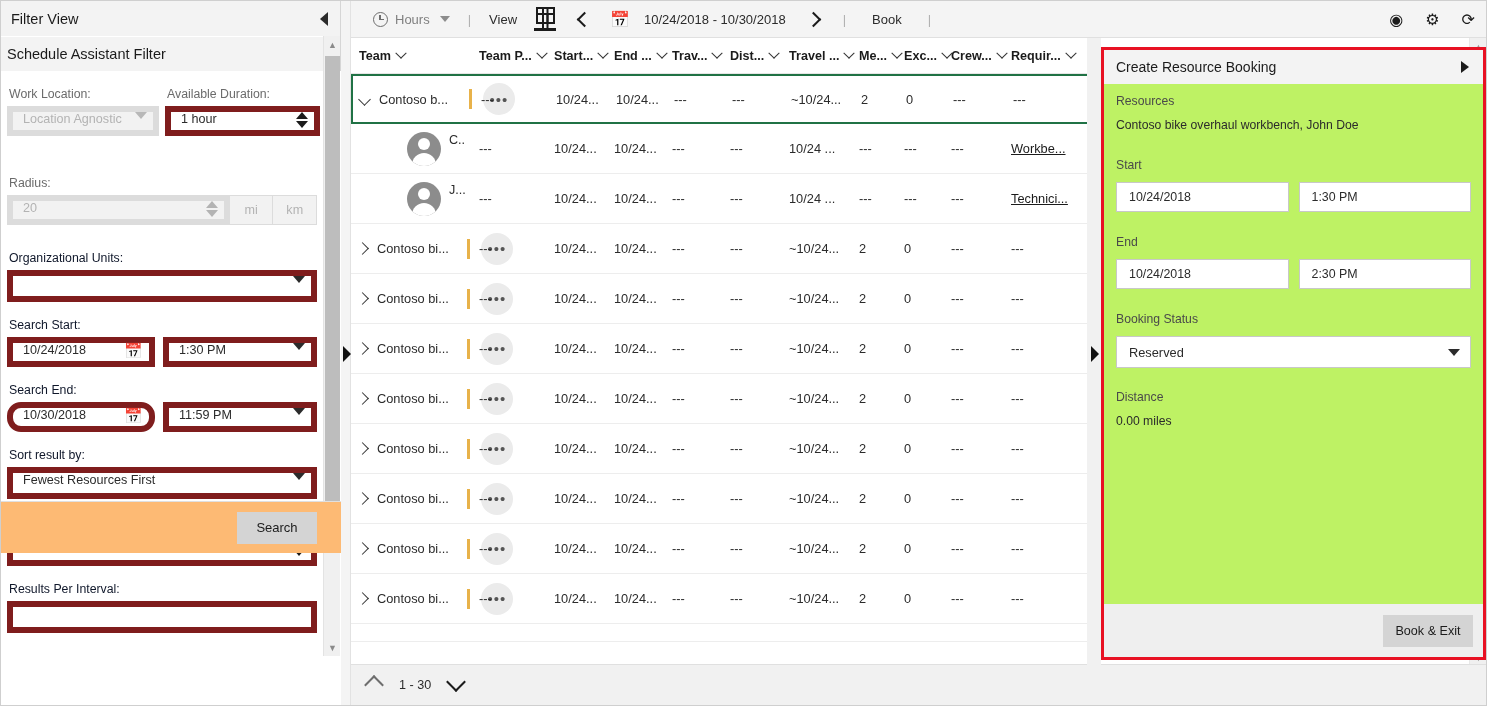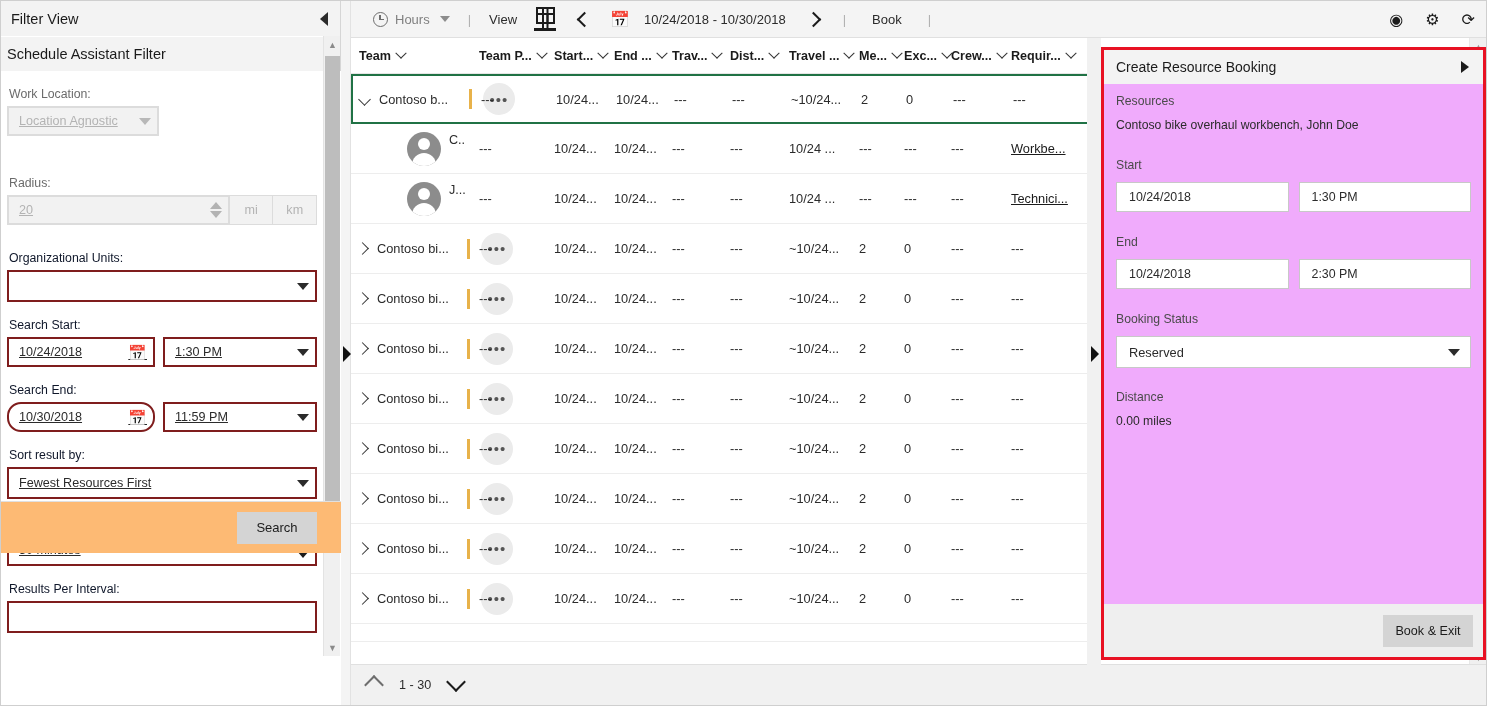--- a/index.html
+++ b/index.html
@@ -58,28 +58,27 @@
     overflow: hidden;
   }
   .f-label {
     font-size: 12.3px; color: #6b6b6b;
     margin: 16px 0 5px 2px;
   }
   .f-label.dk { color: #0f172a; }
   .f-row { display: flex; gap: 8px; }
   .f-ctl {
     height: 30px;
-    border: 2px solid #7f1d1d;
+    border: 6px solid #7f1d1d;
     background: #fff;
-    display: flex; align-items: center;
+    display: flex; align-items: flex-start;
     padding: 0 6px 0 10px;
     font-size: 12.6px;
     color: #2b2b2b;
     position: relative;
-    text-decoration: underline;
   }
   .f-ctl.disabled {
     background: #f2f2f2; border-color: #dcdcdc; color: #b3b3b3;
   }
   .f-ctl .val { flex: 1; white-space: nowrap; overflow: hidden; }
   .caret-dn {
     width: 0; height: 0;
     border-left: 6px solid transparent;
     border-right: 6px solid transparent;
     border-top: 7px solid #2b2b2b;
@@ -376,21 +375,21 @@
     position: absolute; right: 14px; top: 50%;
     transform: translateY(-50%);
     width: 0; height: 0;
     border-top: 6px solid transparent;
     border-bottom: 6px solid transparent;
     border-left: 8px solid #1b1b1b;
     cursor: pointer;
   }
   .bp-body {
     padding: 10px 12px 0 12px;
-    height: 547px; background: #f0abfc; overflow: hidden;
+    height: 547px; background: #bef264; overflow: hidden;
   }
   .bp-label { font-size: 12.2px; color: #4a4a4a; margin-bottom: 10px; margin-top: 16px; }
   .bp-label.first { margin-top: 0; }
   .bp-value { font-size: 12.2px; color: #2b2b2b; margin-bottom: 4px; }
   .bp-fields { display: flex; gap: 10px; }
   .bp-input {
     height: 30px; border: 1px solid #c8c8c8; background: #fff;
     display: flex; align-items: center; padding-left: 12px;
     font-size: 12.4px; color: #2b2b2b; flex: 1;
   }
@@ -428,20 +427,30 @@
     <div class="fp-body">
 
       <div style="display:flex; gap:6px;">
         <div style="width:152px;">
           <div class="f-label">Work Location:</div>
           <div class="f-ctl disabled" style="width:152px;">
             <span class="val">Location Agnostic</span>
             <span class="caret-dn grey"></span>
           </div>
         </div>
+        <div style="width:155px;">
+          <div class="f-label">Available Duration:</div>
+          <div class="f-ctl" style="width:155px;">
+            <span class="val">1 hour</span>
+            <span class="spinner">
+              <span class="sp-up"></span>
+                <span class="sp-dn"></span>
+            </span>
+          </div>
+        </div>
       </div>
 
       <div class="f-label" style="margin-top:40px;">Radius:</div>
       <div class="f-row" style="gap:0;">
         <div class="f-ctl disabled" style="width:225px;">
           <span class="val">20</span>
           <span class="spinner grey">
             <span class="sp-up"></span>
               <span class="sp-dn"></span>
           </span>

